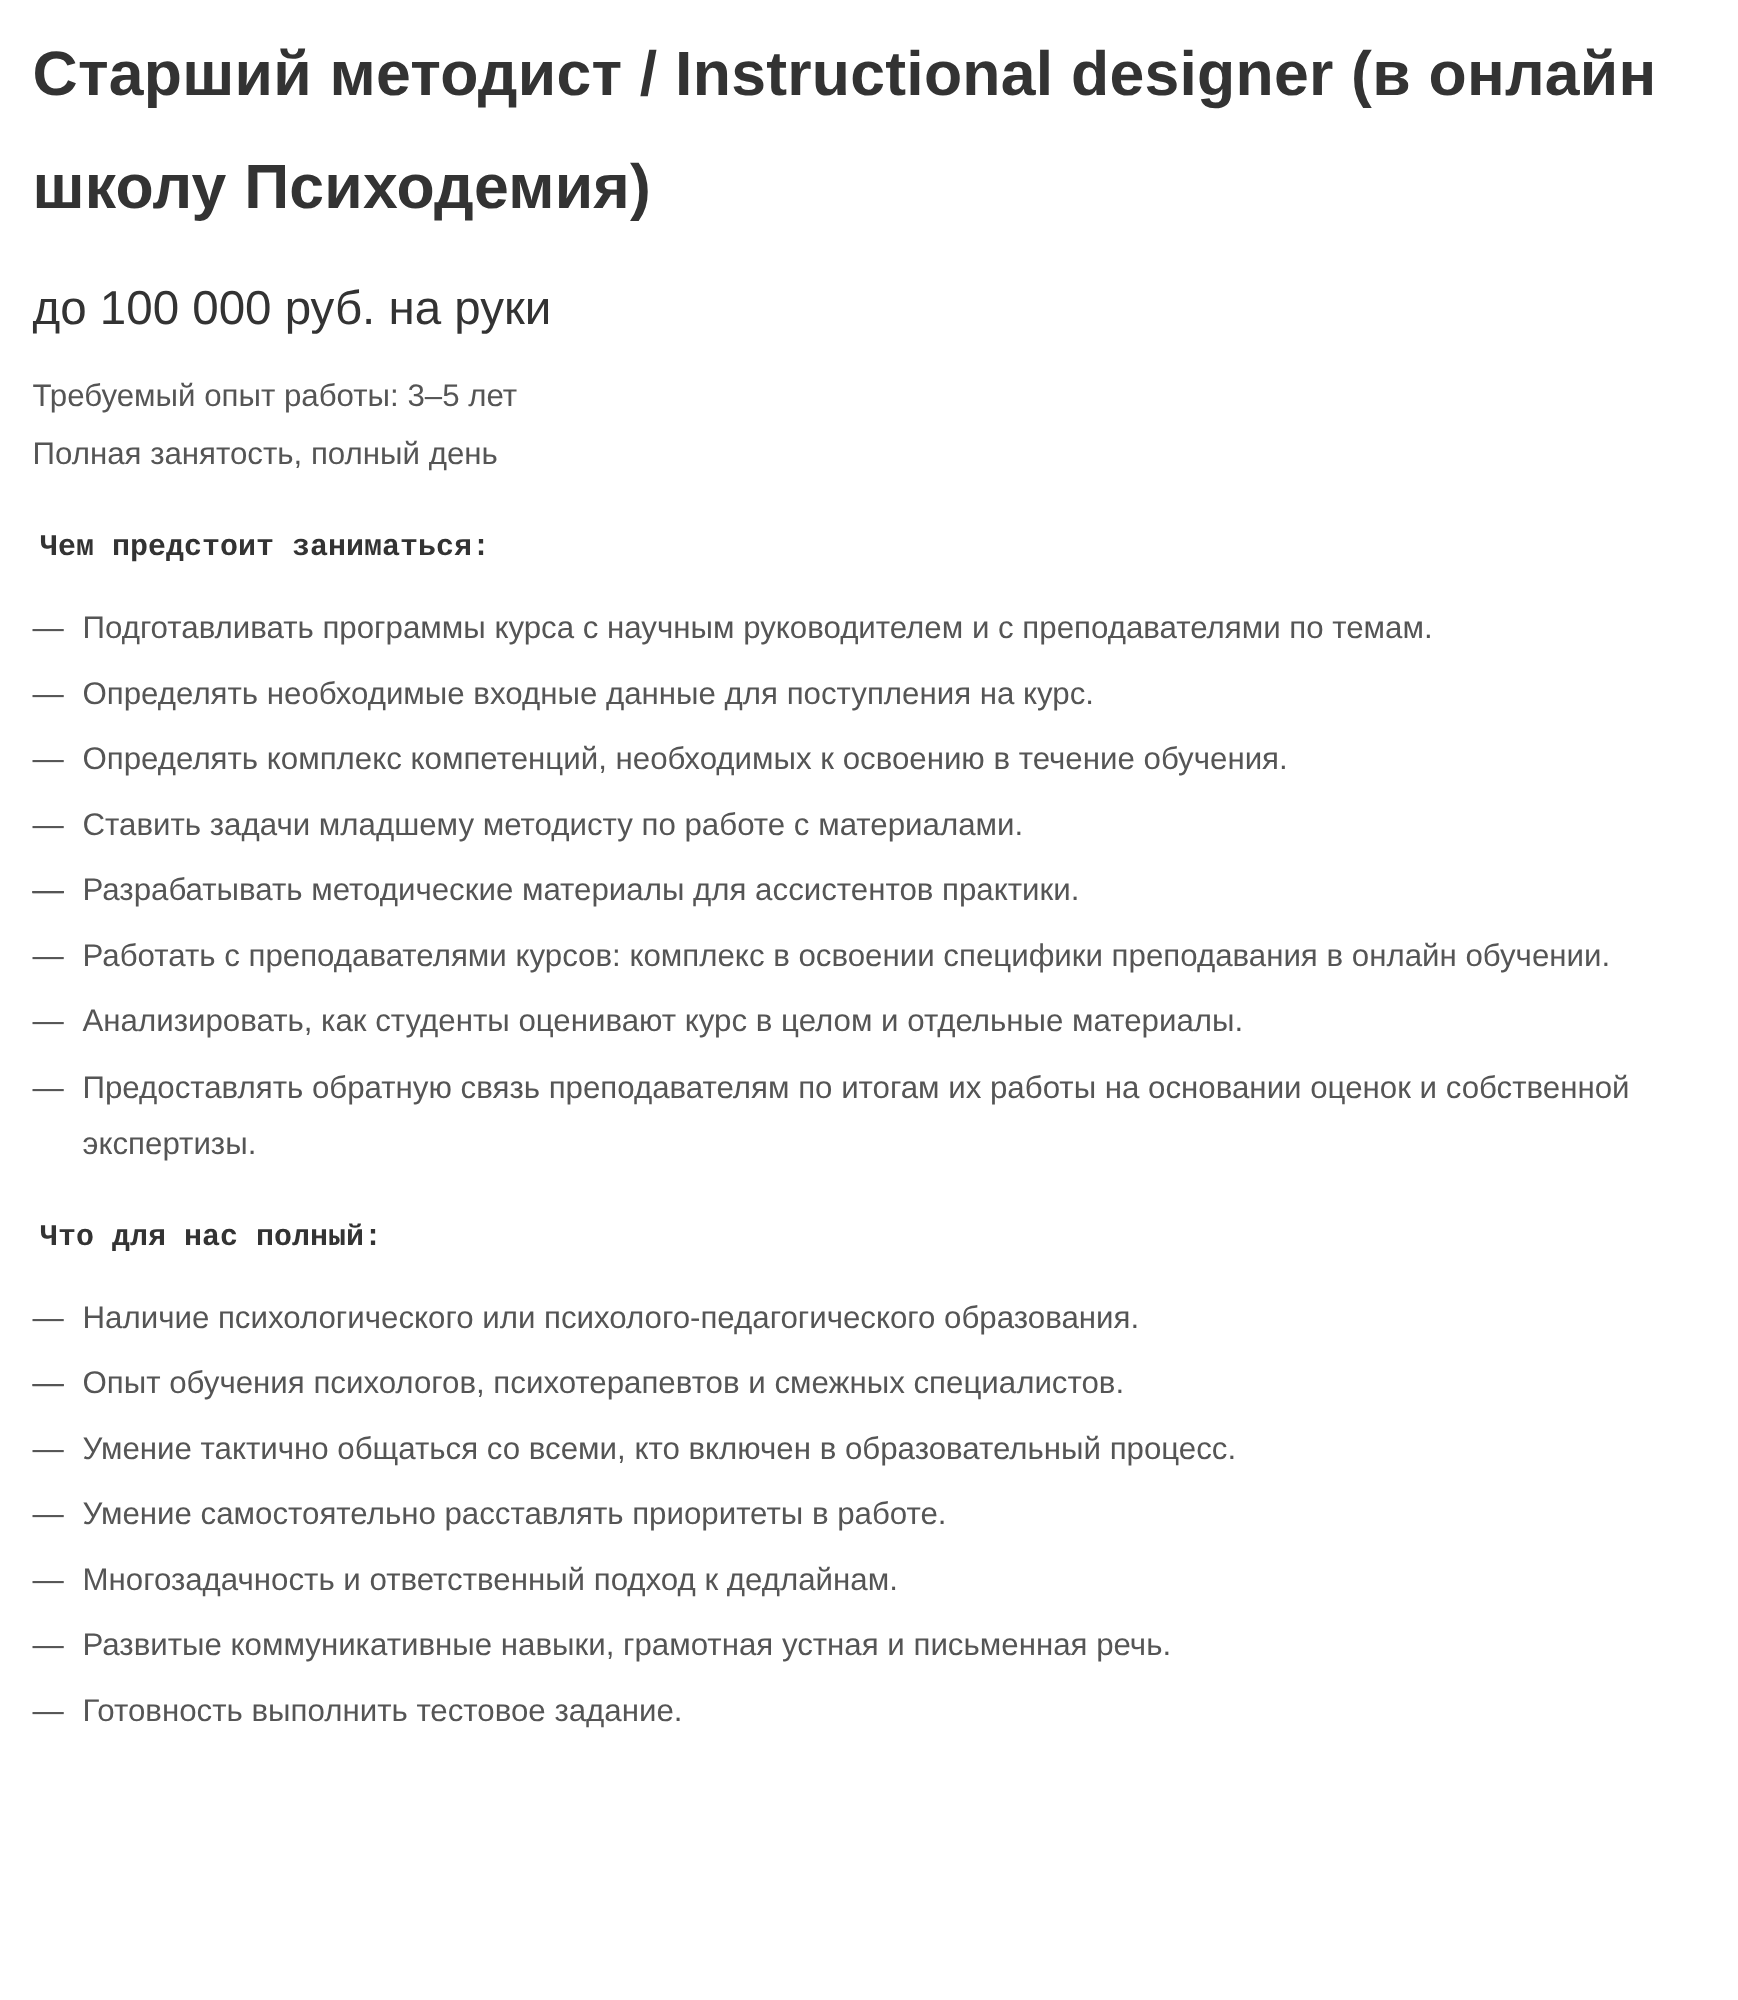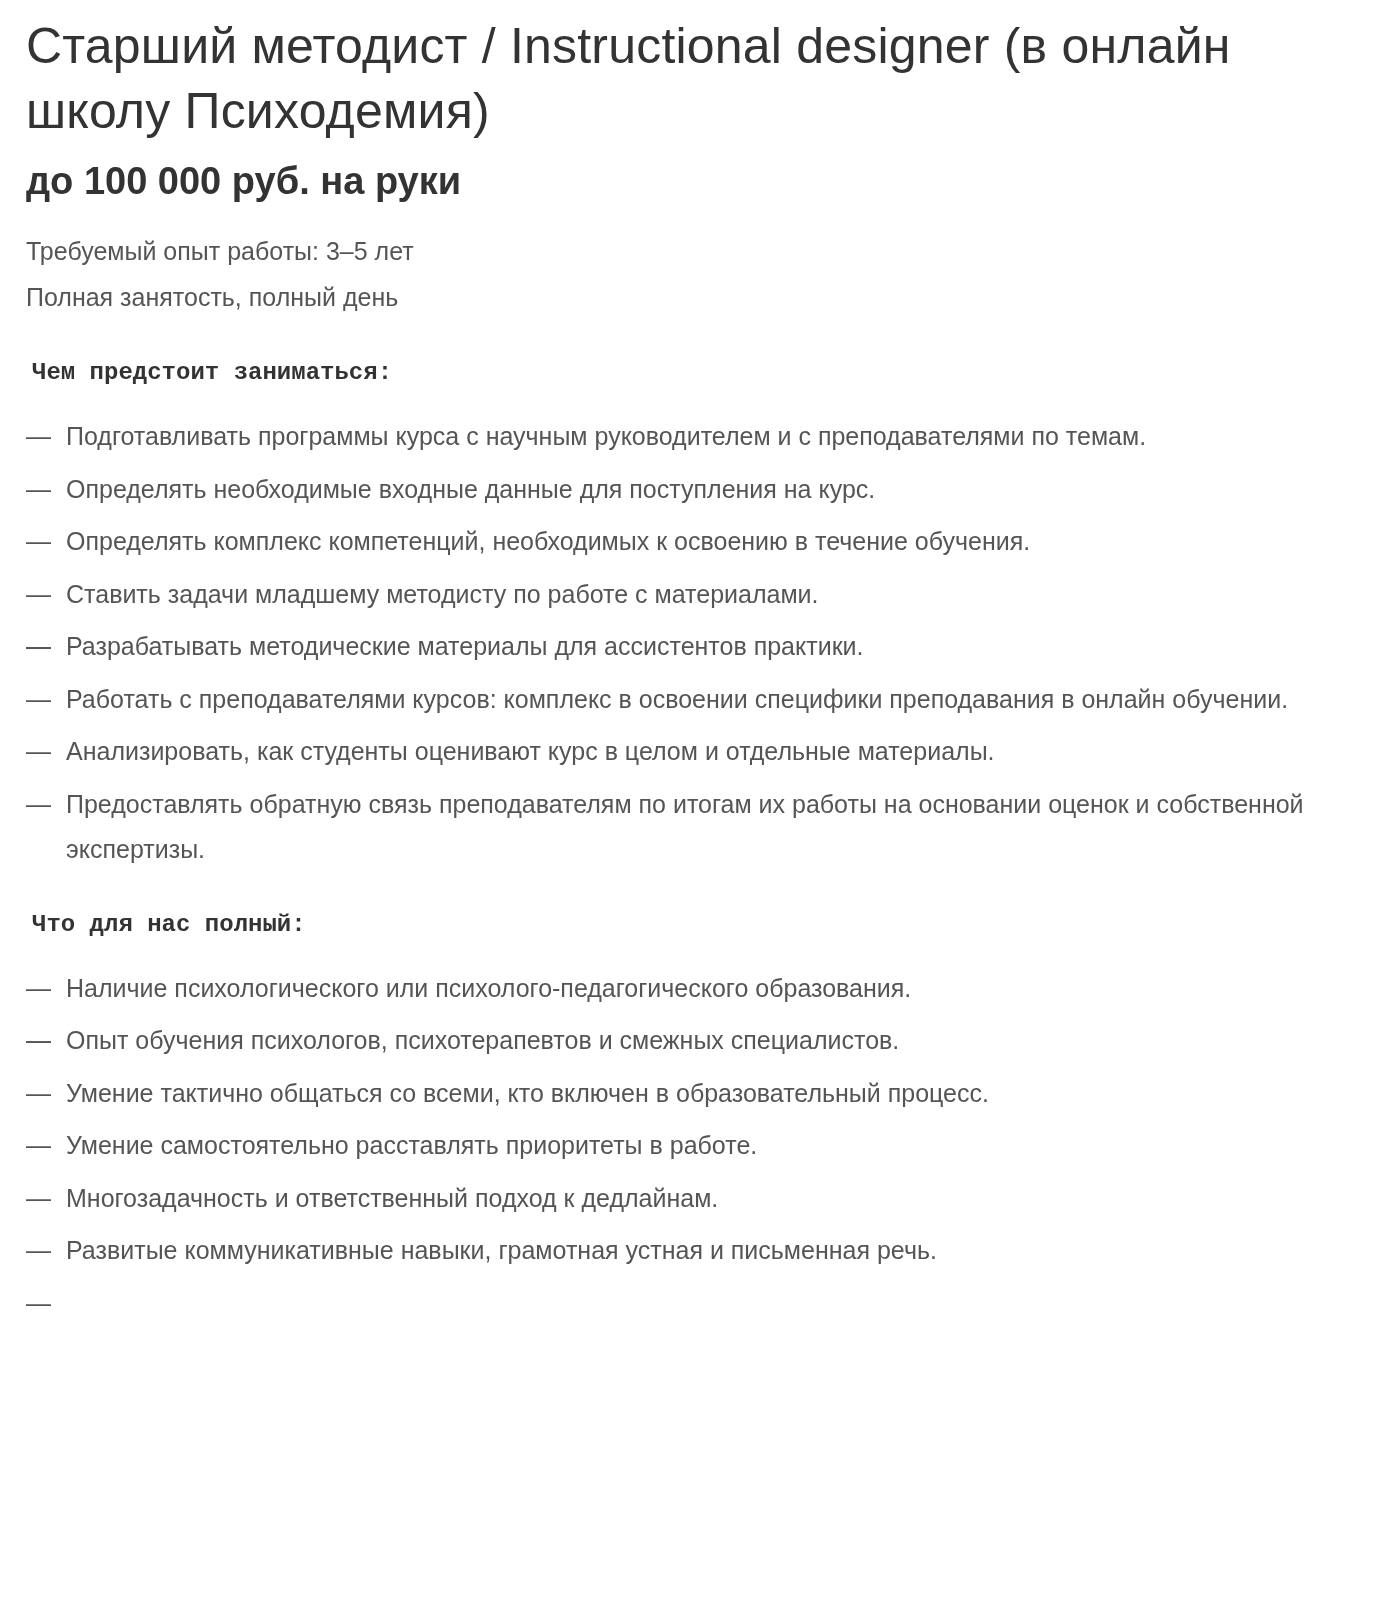--- a/index.html
+++ b/index.html
@@ -17,31 +17,31 @@
     }
     .page {
       position: absolute;
       left: 26px;
       top: 14px;
       width: 1330px;
     }
     h1.title {
       margin: 0;
       font-size: 50px;
-      line-height: 65px;
-      font-weight: normal;
+      line-height: 90px;
+      font-weight: bold;
       color: #333333;
       letter-spacing: 0.2px;
     }
     .salary {
-      margin-top: 14px;
+      margin-top: 30px;
       font-size: 38px;
       line-height: 46px;
       color: #333333;
-      font-weight: bold;
+      font-weight: normal;
     }
     .meta {
       margin-top: 24px;
     }
     .meta-line {
       font-size: 25px;
       line-height: 46px;
       color: #555555;
     }
     .section-title {
@@ -102,15 +102,15 @@
 
   <div class="section-title s2">Что для нас полный:</div>
   <ul class="items">
     <li><span class="dash">—</span><span>Наличие психологического или психолого-педагогического образования.</span></li>
     <li><span class="dash">—</span></li>
     <li><span class="dash">—</span><span>Опыт обучения психологов, психотерапевтов и смежных специалистов.</span></li>
     <li><span class="dash">—</span><span>Умение тактично общаться со всеми, кто включен в образовательный процесс.</span></li>
     <li><span class="dash">—</span><span>Умение самостоятельно расставлять приоритеты в работе.</span></li>
     <li><span class="dash">—</span><span>Многозадачность и ответственный подход к дедлайнам.</span></li>
     <li><span class="dash">—</span><span>Развитые коммуникативные навыки, грамотная устная и письменная речь.</span></li>
-    <li><span class="dash">—</span></li>
+    <li><span class="dash">—</span><span>Готовность выполнить тестовое задание.</span></li>
   </ul>
 </div>
 
 </body></html>

